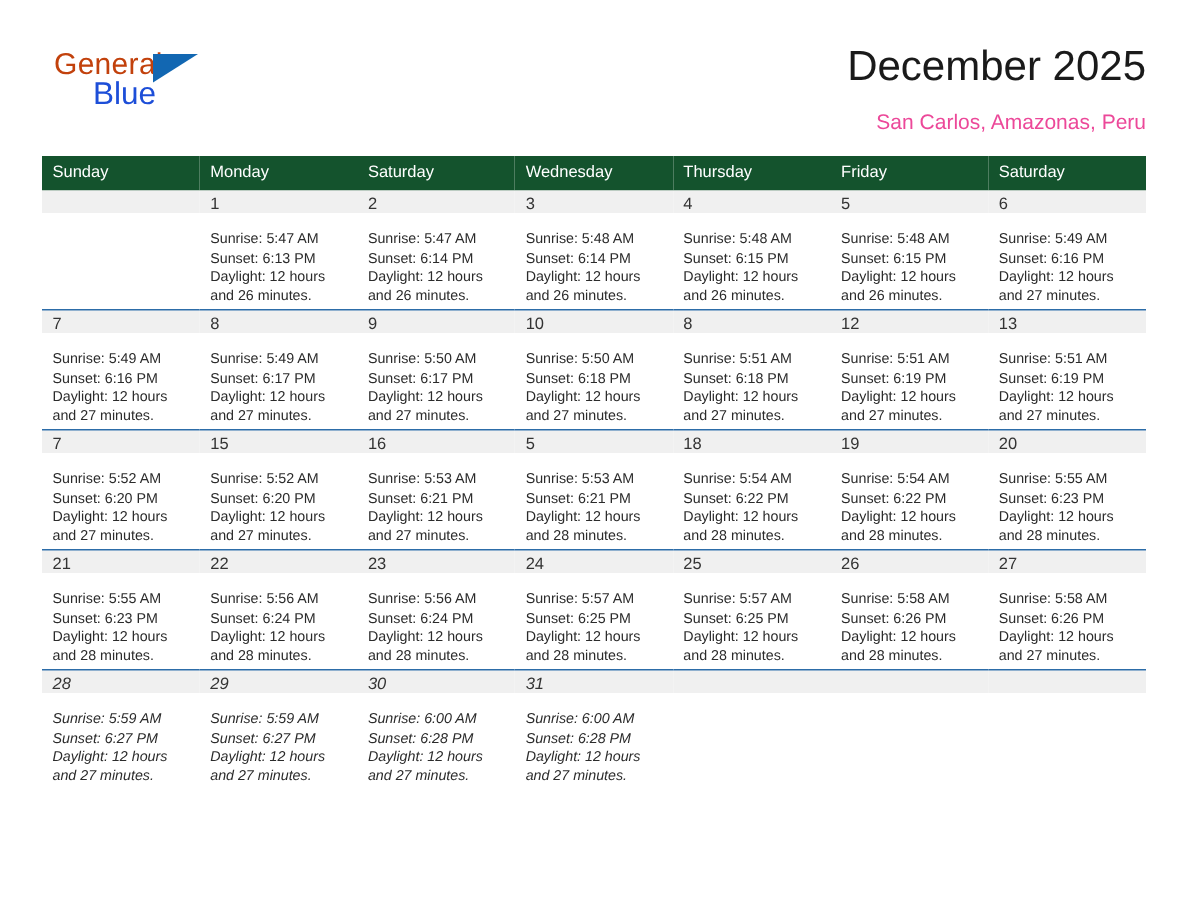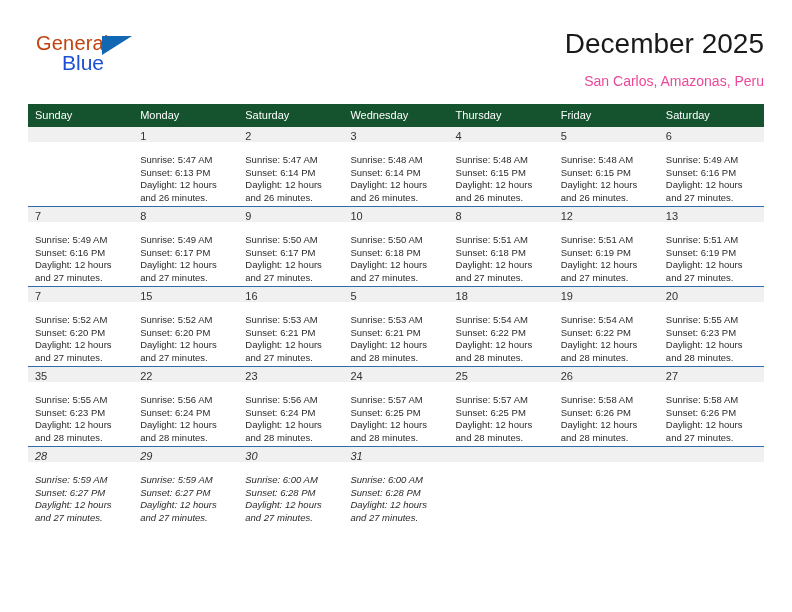--- a/index.html
+++ b/index.html
@@ -349,21 +349,21 @@
             <div class="cell-body">
               <div>Sunrise: 5:55 AM</div>
               <div>Sunset: 6:23 PM</div>
               <div>Daylight: 12 hours</div>
               <div>and 28 minutes.</div>
             </div>
           </td>
         </tr>
         <tr class="week">
           <td>
-            <div class="daynum-band">35</div>
+            <div class="daynum-band">21</div>
             <div class="cell-body">
               <div>Sunrise: 5:55 AM</div>
               <div>Sunset: 6:23 PM</div>
               <div>Daylight: 12 hours</div>
               <div>and 28 minutes.</div>
             </div>
           </td>
           <td>
             <div class="daynum-band">22</div>
             <div class="cell-body">

